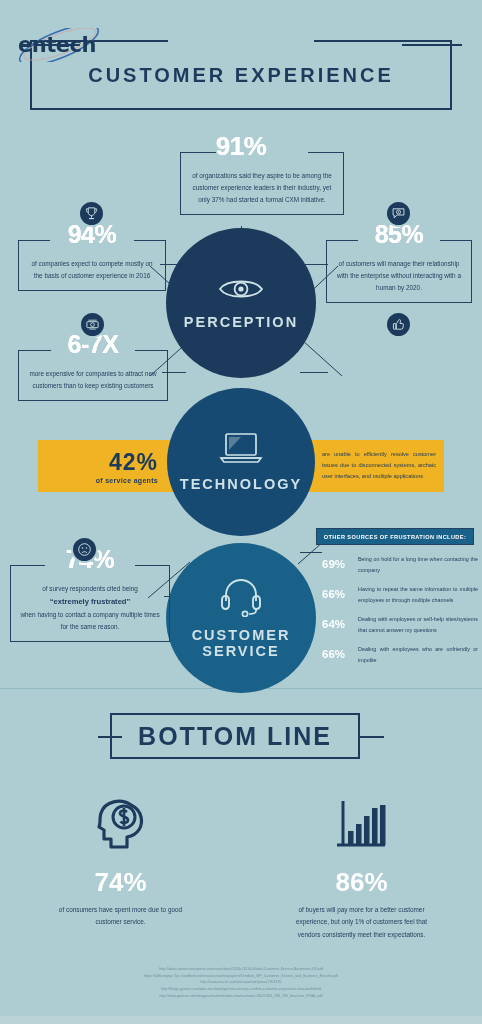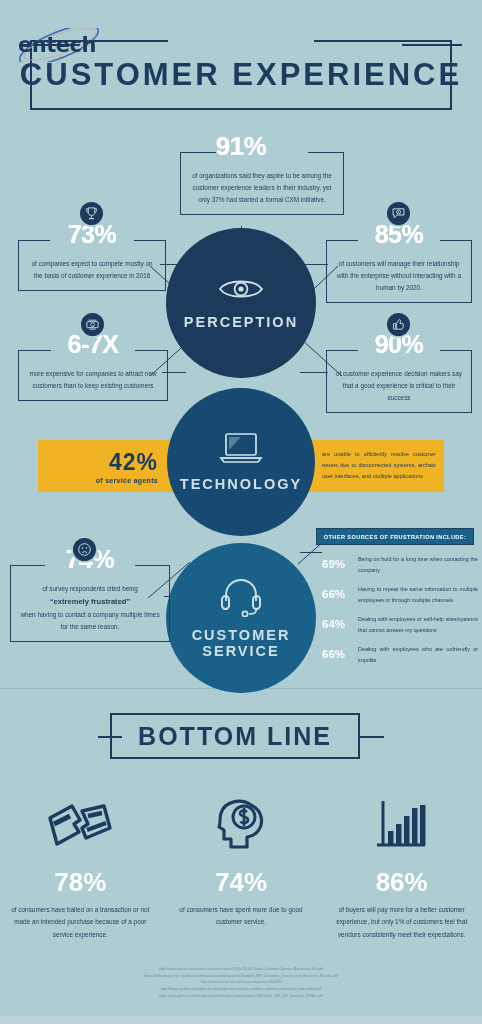--- a/index.html
+++ b/index.html
@@ -28,21 +28,21 @@
     color: #1b3a5c; line-height: 24px;
   }
 
   .title-box {
     position: absolute; top: 40px; left: 30px;
     width: 422px; height: 70px;
     border: 2px solid #1d3b5c;
     display: flex; align-items: center; justify-content: center;
   }
   .title-box .title {
-    font-weight: 700; font-size: 31px; letter-spacing: 3px;
+    font-weight: 700; font-size: 20px; letter-spacing: 3px;
     color: #1d3b5c; white-space: nowrap;
   }
   .title-rule {
     position: absolute; top: 44px; height: 2px; background: #1d3b5c; z-index: 5;
   }
   .title-rule.left { left: 20px; width: 60px; }
   .title-rule.right { right: 20px; width: 60px; }
   .header-mask {
     position: absolute; top: 30px; height: 26px; background: #aecdd2; z-index: 5;
   }
@@ -288,21 +288,21 @@
   <div class="badge" style="left:78px; top:200px;">
     <svg width="15" height="15" viewBox="0 0 16 16">
       <path d="M4.5 2 H11.5 V6.5 C11.5 8.8, 9.9 10.2, 8 10.2 C6.1 10.2, 4.5 8.8, 4.5 6.5 Z" fill="none" stroke="#cfe3e6" stroke-width="1"></path>
       <path d="M4.5 3 H2.6 V4.8 C2.6 6.1, 3.5 6.9, 4.6 6.9" fill="none" stroke="#cfe3e6" stroke-width="0.9"></path>
       <path d="M11.5 3 H13.4 V4.8 C13.4 6.1, 12.5 6.9, 11.4 6.9" fill="none" stroke="#cfe3e6" stroke-width="0.9"></path>
       <line x1="8" y1="10.2" x2="8" y2="12.4" stroke="#cfe3e6" stroke-width="1"></line>
       <line x1="5.4" y1="13.4" x2="10.6" y2="13.4" stroke="#cfe3e6" stroke-width="1.2"></line>
     </svg>
   </div>
   <div class="stat-box" id="stat-89">
-    <div class="num">73%</div>
+    <div class="num">94%</div>
     <div class="bx">
       <div class="desc">of companies expect to compete mostly on the basis of customer experience in 2016</div>
     </div>
   </div>
 
   <div class="badge" style="left:385px; top:200px;">
     <svg width="15" height="15" viewBox="0 0 16 16">
       <path d="M2.2 3 H13.8 V9.6 H6.6 L3.4 12.6 V9.6 H2.2 Z" fill="none" stroke="#cfe3e6" stroke-width="1"></path>
       <circle cx="8" cy="6.4" r="2.2" fill="none" stroke="#cfe3e6" stroke-width="0.9"></circle>
       <circle cx="8" cy="6.4" r="0.8" fill="#cfe3e6"></circle>
@@ -328,26 +328,20 @@
     <div class="bx">
       <div class="desc">more expensive for companies to attract new customers than to keep existing customers</div>
     </div>
   </div>
 
   <div class="badge" style="left:385px; top:311px;">
     <svg width="15" height="15" viewBox="0 0 16 16">
       <path d="M5.6 7 L5.6 13 H11.2 C12 13, 12.6 12.4, 12.7 11.6 L13.2 8.2 C13.3 7.5, 12.8 7, 12.1 7 H9.6 L10.1 4.4 C10.3 3.4, 9.6 2.6, 8.8 2.8 C8.4 2.9, 8.2 3.2, 8 3.6 L6.2 6.4 Z" fill="none" stroke="#cfe3e6" stroke-width="1"></path>
       <rect x="2.6" y="7" width="2.6" height="6" rx="0.6" fill="none" stroke="#cfe3e6" stroke-width="1"></rect>
     </svg>
-  </div>
-  <div class="stat-box" id="stat-90">
-    <div class="num">90%</div>
-    <div class="bx">
-      <div class="desc">of customer experience decision makers say that a good experience is critical to their success</div>
-    </div>
   </div>
 
   <div class="yellow-band"></div>
   <div class="tech-left">
     <div class="num">42%</div>
     <div class="sub">of service agents</div>
   </div>
   <div class="tech-right">are unable to efficiently resolve customer issues due to disconnected systems, archaic user interfaces, and multiple applications</div>
 
   <div class="badge" style="left:71px; top:536px;">
@@ -393,33 +387,20 @@
 
   <div class="top-divider"></div>
   <div class="bl-rule left"></div>
   <div class="bl-rule right"></div>
   <div class="bl-box">
     <span>BOTTOM LINE</span>
   </div>
 
   <div class="bottom-stats">
 
-    <div class="bcol">
-      <div class="bicon">
-        <svg width="68" height="52" viewBox="0 0 68 52">
-          <path d="M4 18 L26 6 L34 20 L28 24 L33 32 L11 44 Z" fill="none" stroke="#1d3b5c" stroke-width="3.4" stroke-linejoin="round"></path>
-          <path d="M8 24 L24 16" stroke="#1d3b5c" stroke-width="5"></path>
-          <path d="M36 11 L58 6 L64 28 L40 38 L36 28 L42 24 Z" fill="none" stroke="#1d3b5c" stroke-width="3.4" stroke-linejoin="round"></path>
-          <path d="M42 16 L56 13" stroke="#1d3b5c" stroke-width="4.4"></path>
-          <path d="M41 30 L60 23" stroke="#1d3b5c" stroke-width="4"></path>
-        </svg>
-      </div>
-      <div class="bnum">78%</div>
-      <div class="btxt">of consumers have bailed on a transaction or not made an intended purchase because of a poor service experience.</div>
-    </div>
 
     <div class="bcol">
       <div class="bicon">
         <svg width="60" height="58" viewBox="0 0 60 58">
           <path d="M40 8 C30 1, 14 4, 10 16 C8 22, 10 26, 8 30 L13 33 L13 42 L20 42 L20 50 L36 50 L36 40 C48 38, 52 28, 50 20 C49 15, 46 11, 40 8 Z" fill="none" stroke="#1d3b5c" stroke-width="3.2" stroke-linejoin="round"></path>
           <circle cx="33" cy="20" r="11" fill="none" stroke="#1d3b5c" stroke-width="3"></circle>
           <path d="M36 15 C34 13, 29 13, 29 16.5 C29 20, 37 19, 37 23 C37 26.5, 31 26.5, 29.5 24.5" fill="none" stroke="#1d3b5c" stroke-width="2.6"></path>
           <line x1="33" y1="11" x2="33" y2="29" stroke="#1d3b5c" stroke-width="2.6"></line>
         </svg>
       </div>

